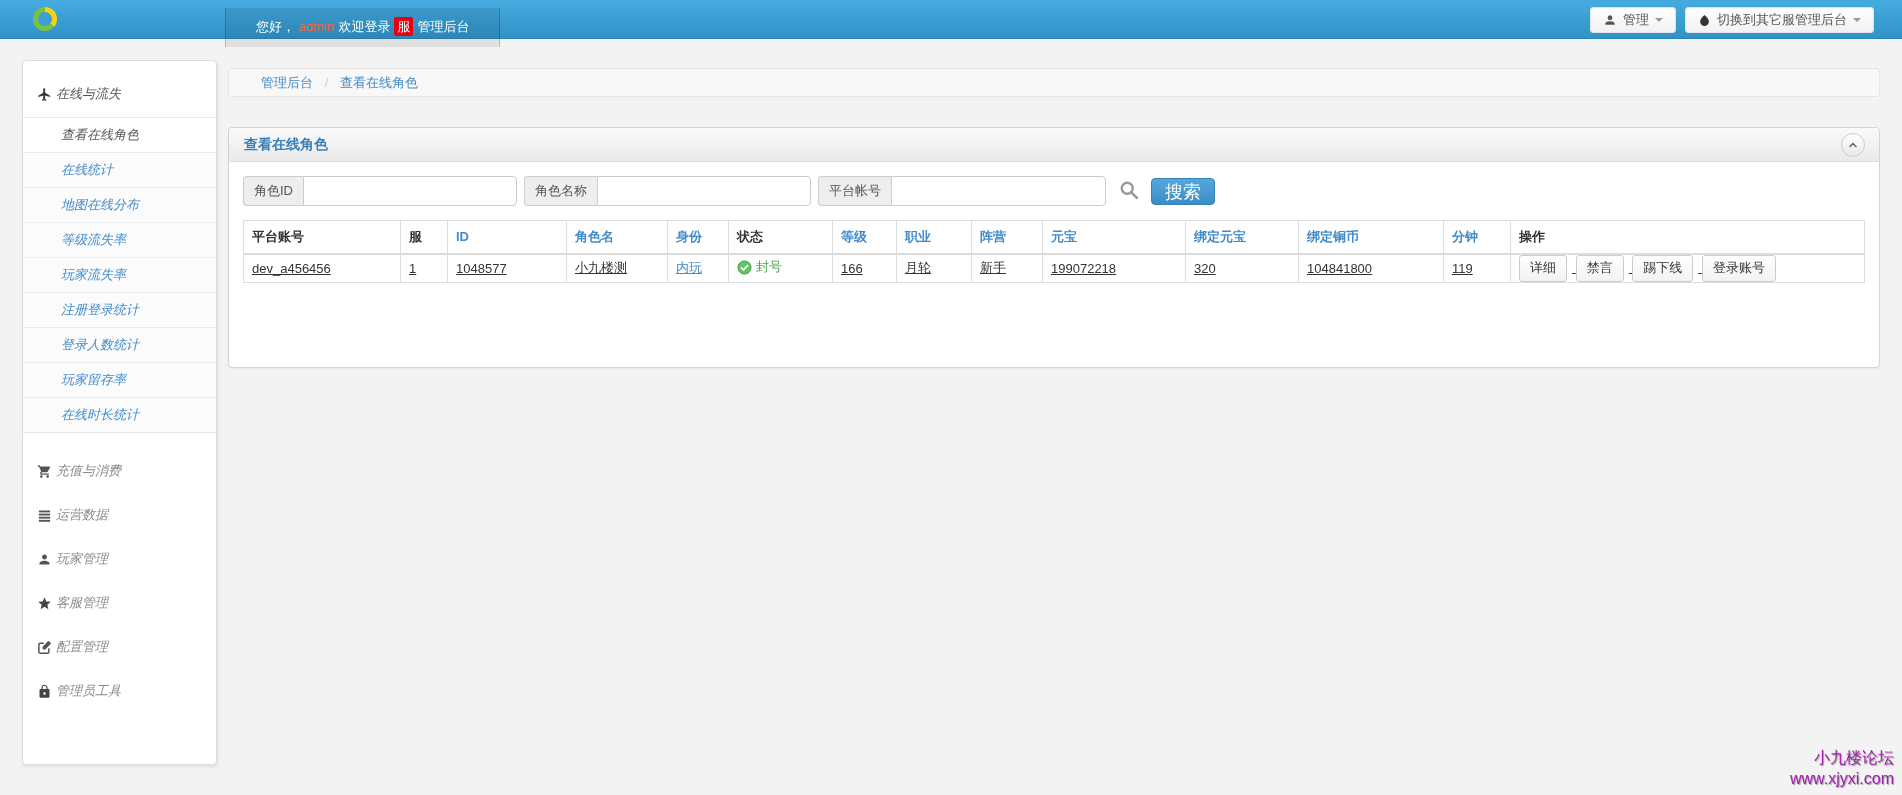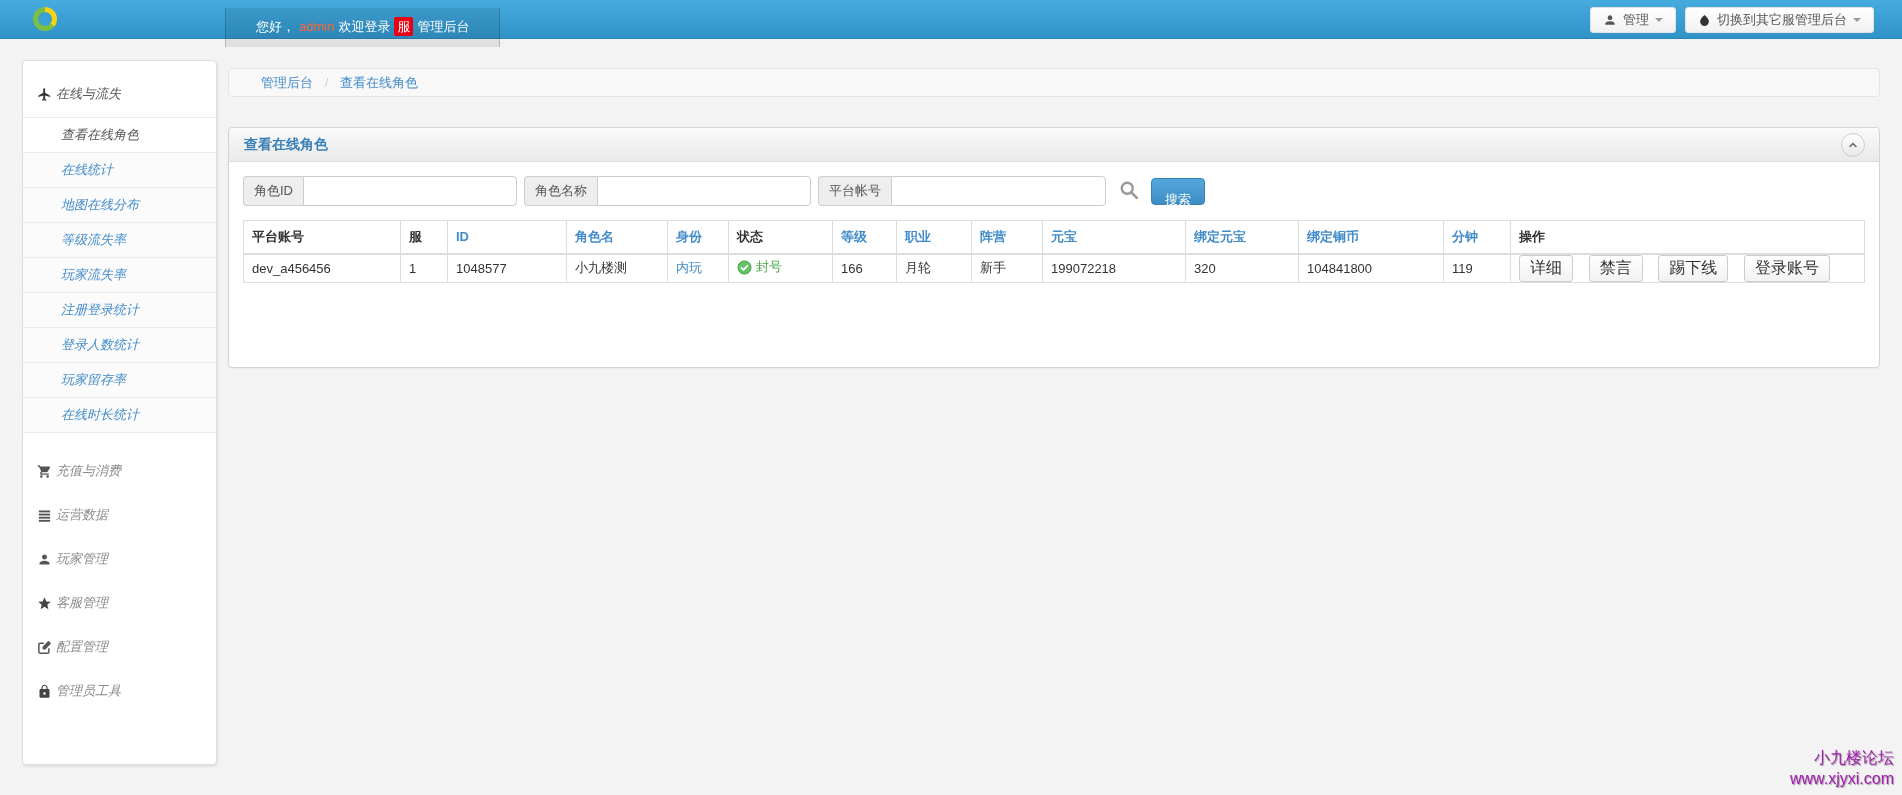--- a/index.html
+++ b/index.html
@@ -109,44 +109,44 @@
   }
   .input-group input {
     height: 30px; border: 1px solid #ccc; border-radius: 0 4px 4px 0;
     padding: 0 8px; font-size: 13px; font-family: inherit; color: #333; outline: none;
   }
   .ig1 input { width: 214px; }
   .ig2 input { width: 214px; }
   .ig3 input { width: 215px; }
   .search-glass { margin: 0 10px 0 6px; }
   .btn-search {
-    height: 27px; padding: 12px 13px; color: #fff; font-size: 13px; font-family: inherit;
+    height: 27px; padding: 1px 13px; color: #fff; font-size: 18px; font-family: inherit;
     background: linear-gradient(#54a7dc, #3d8dc4);
     border: 1px solid #3584b8; border-radius: 4px; cursor: pointer;
   }
 
   
   table { border-collapse: collapse; width: 100%; table-layout: fixed; margin-top: 2px; }
   th, td { border: 1px solid #ddd; padding: 0 8px; text-align: left; font-size: 13px;
     overflow: hidden; white-space: nowrap; }
   thead th { height: 33px; border-bottom-width: 2px; font-weight: bold; color: #333; background: #fff; margin-top: 31px; }
   thead th.sortable { color: #428bca; cursor: pointer; }
-  tbody td { height: 26px; color: #333; }
+  tbody td { height: 26px; color: #333; text-decoration: underline; }
   .c1 { width: 157px; } .c2 { width: 47px; } .c3 { width: 119px; } .c4 { width: 101px; }
   .c5 { width: 61px; } .c6 { width: 104px; } .c7 { width: 64px; } .c8 { width: 75px; }
   .c9 { width: 71px; } .c10 { width: 143px; } .c11 { width: 113px; } .c12 { width: 145px; }
   .c13 { width: 67px; }
   td.link-cell { color: #428bca; }
   .status-wrap { display: inline-flex; align-items: center; gap: 4px; color: #47a447; cursor: pointer; }
   .actions { white-space: nowrap; }
   .btn-action {
-    height: 27px; padding: 0 10px; margin-right: 12px;
+    height: 27px; padding: 0 10px; margin-right: 5px;
     background: linear-gradient(#ffffff, #f2f2f2);
     border: 1px solid #ccc; border-radius: 3px;
-    color: #333; font-size: 16px; font-family: inherit; cursor: pointer;
+    color: #333; font-size: 13px; font-family: inherit; cursor: pointer;
   }
 
   
   .watermark {
     position: absolute; right: 8px; bottom: 6px; text-align: right;
     color: #a21caf; font-size: 16px; line-height: 21px;
     text-shadow: 1px 1px 1px #9d9d9d;
   }
 </style>
 </head>

